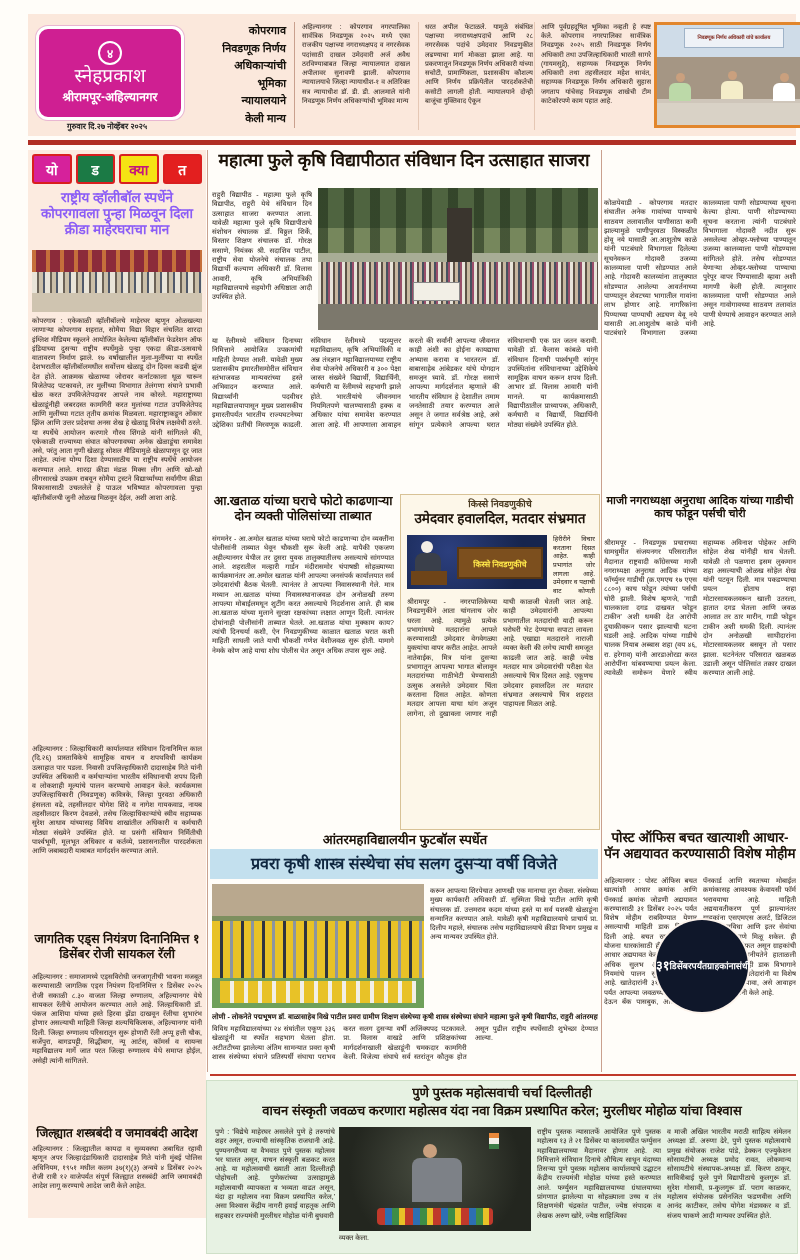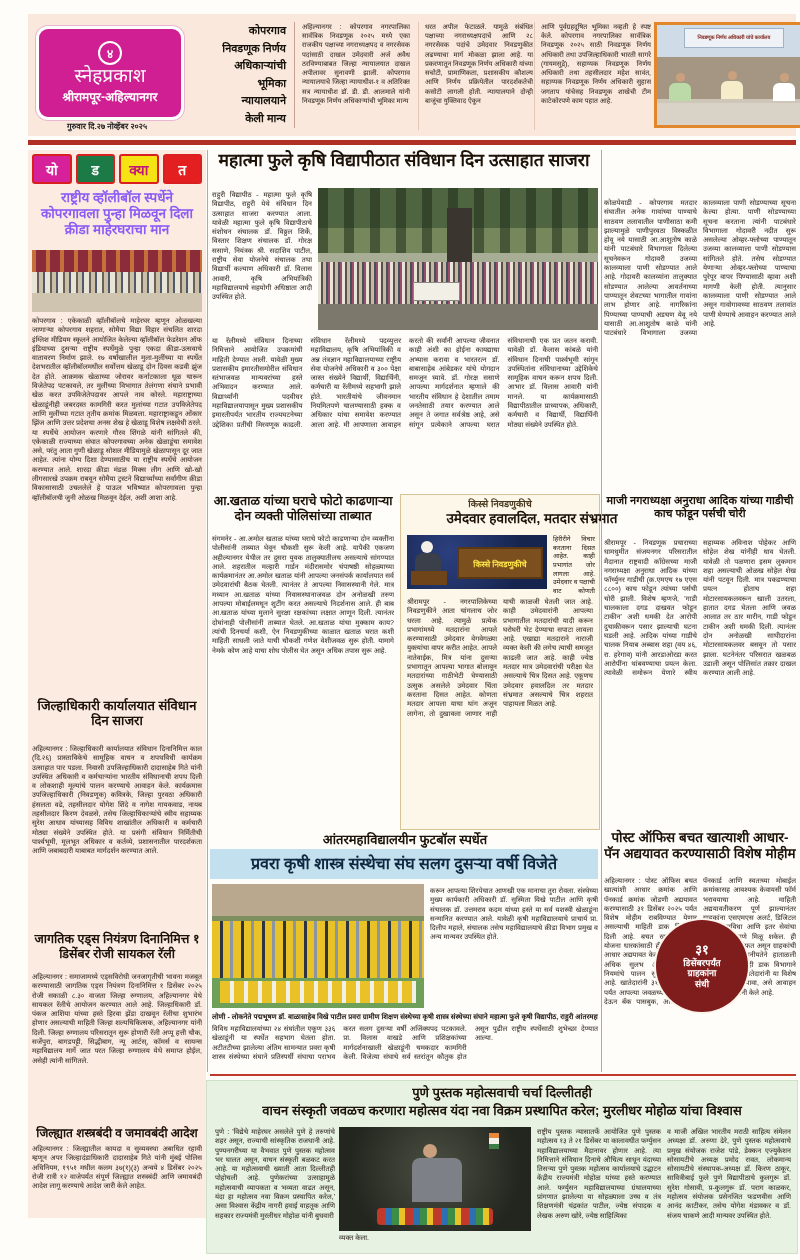--- a/index.html
+++ b/index.html
@@ -21,22 +21,22 @@
   .logo-ed{font-size:12px;font-weight:bold;margin-top:2px;text-align:right;}
   .topcols{font-size:6.8px;line-height:1.36;}
   .tc2{border-left:1px solid #e5c7b4;padding-left:6px;}
   
   .yobox{flex:1;border:2px solid #d91f1f;display:flex;align-items:center;justify-content:center;
          font-weight:bold;font-size:14px;height:26px;border-radius:3px;}
   
   .ph{overflow:hidden;}
   .person .head{width:9px;height:9px;border-radius:50%;background:#caa07e;margin:0 auto;}
   .person .shirt{width:22px;height:18px;border-radius:6px 6px 0 0;margin-top:1px;}
-  .badge-circle{border-radius:50%;background:#7f1d1d;color:#fff;display:flex;flex-direction:column;
-        align-items:center;justify-content:center;text-align:center;line-height:1.15;
+  .badge-circle{border-radius:50%;background:#0f172a;color:#fff;display:flex;flex-direction:row;
+        align-items:center;justify-content:flex-start;text-align:center;line-height:1.15;
         box-shadow:0 0 0 2px #fdf4ec;}
   .kisse-box{background:#fdf7e9;border:1px solid #d8c296;}
   .greenbox{background:#e7f2e3;border:1px solid #cfe0c8;}
   .bluebar{background:#c3e0ee;}
 </style>
 </head>
 <body>
 
 <div class="page">
 
@@ -94,21 +94,20 @@
 
   <div class="abs hl" style="left:30px;top:190px;width:174px;font-size:13.5px;color:#8b5cf6;">राष्ट्रीय व्हॉलीबॉल स्पर्धेने कोपरगावला पुन्हा मिळवून दिला क्रीडा माहेरघराचा मान</div>
 
   <div class="abs ph" style="left:32px;top:250px;width:170px;height:62px;background:linear-gradient(180deg,#8c2b3a 0 38%,#cfc4b0 38% 100%);">
     <div class="abs" style="left:0;top:0;width:100%;height:38%;background:repeating-linear-gradient(90deg,rgba(255,180,60,.5) 0 4px,transparent 4px 14px);"></div>
     <div class="abs" style="left:0;top:36%;width:100%;height:34%;background:repeating-linear-gradient(90deg,#e9e4d8 0 5px,#6b6257 5px 7px,#cbbfa8 7px 11px,#50596a 11px 13px);"></div>
   </div>
 
   <div class="abs bt" style="left:32px;top:316px;width:170px;height:330px;">कोपरगाव : एकेकाळी व्हॉलीबॉलचे माहेरघर म्हणून ओळखल्या जाणाऱ्या कोपरगाव शहरात, सोमैया विद्या विहार संचलित शारदा इंग्लिश मीडियम स्कूलने आयोजित केलेल्या व्हॉलीबॉल फेडरेशन ऑफ इंडियाच्या दुसऱ्या राष्ट्रीय स्पर्धेमुळे पुन्हा एकदा क्रीडा-उत्सवाचे वातावरण निर्माण झाले. १७ वर्षांखालील मुला-मुलींच्या या स्पर्धेत देशभरातील व्हॉलीबॉलमधील सर्वोत्तम खेळाडू दोन दिवस कडवी झुंज देत होते. आक्रमक खेळाच्या जोरावर कर्नाटकाला धूळ चारून विजेतेपद पटकावले, तर मुलींच्या विभागात तेलंगणा संघाने प्रभावी खेळ करत उपविजेतेपदावर आपले नाव कोरले. महाराष्ट्राच्या खेळाडूंनीही जबरदस्त कामगिरी करत मुलांच्या गटात उपविजेतेपद आणि मुलींच्या गटात तृतीय क्रमांक मिळवला. महाराष्ट्राकडून ओंकार झिंज आणि उत्तर प्रदेशचा अनस शेख हे खेळाडू विशेष लक्षवेधी ठरले. या स्पर्धेचे आयोजन करणारे गौरव शिंगळे यांनी सांगितले की, एकेकाळी राज्याच्या संघात कोपरगावच्या अनेक खेळाडूंचा समावेश असे, परंतु आता गुणी खेळाडू सोशल मीडियामुळे खेळापासून दूर जात आहेत. त्यांना योग्य दिशा देण्यासाठीच या राष्ट्रीय स्पर्धेचे आयोजन करण्यात आले. शारदा क्रीडा मंडळ मिक्स लीग आणि खो-खो लीगसारखे उपक्रम राबवून सोमैया ट्रस्टने विद्यार्थ्यांच्या सर्वांगीण क्रीडा विकासासाठी उचललेले हे पाऊल भविष्यात कोपरगावला पुन्हा व्हॉलीबॉलची जुनी ओळख मिळवून देईल, अशी आशा आहे.</div>
 
-  <div class="abs hl" style="left:32px;top:698px;width:170px;font-size:13px;">जिल्हाधिकारी कार्यालयात संविधान दिन साजरा</div>
   <div class="abs bt" style="left:32px;top:744px;width:170px;height:184px;">अहिल्यानगर : जिल्हाधिकारी कार्यालयात संविधान दिनानिमित्त काल (दि.२६) प्रास्ताविकेचे सामूहिक वाचन व शपथविधी कार्यक्रम उत्साहात पार पडला. निवासी उपजिल्हाधिकारी दादासाहेब गिते यांनी उपस्थित अधिकारी व कर्मचाऱ्यांना भारतीय संविधानाची शपथ दिली व लोकशाही मूल्यांचे पालन करण्याचे आवाहन केले. कार्यक्रमास उपजिल्हाधिकारी (निवडणूक) कवित्रके, जिल्हा पुरवठा अधिकारी हंसलता वढे, तहसीलदार योगेश शिंदे व नागेश गायकवाड, नायब तहसीलदार किरण देवळसे, तसेच जिल्हाधिकाऱ्यांचे स्वीय सहाय्यक सुरेश आधाव यांच्यासह विविध शाखांतील अधिकारी व कर्मचारी मोठ्या संख्येने उपस्थित होते. या प्रसंगी संविधान निर्मितीची पार्श्वभूमी, मूलभूत अधिकार व कर्तव्ये, प्रशासनातील पारदर्शकता आणि जबाबदारी याबाबत मार्गदर्शन करण्यात आले.</div>
 
   <div class="abs hl" style="left:32px;top:932px;width:170px;font-size:12.5px;">जागतिक एड्स नियंत्रण दिनानिमित्त १ डिसेंबर रोजी सायकल रॅली</div>
   <div class="abs bt" style="left:32px;top:972px;width:170px;height:150px;">अहिल्यानगर : समाजामध्ये एड्सविरोधी जनजागृतीची भावना मजबूत करण्यासाठी जागतिक एड्स नियंत्रण दिनानिमित्त १ डिसेंबर २०२५ रोजी सकाळी ८.३० वाजता जिल्हा रुग्णालय, अहिल्यानगर येथे सायकल रॅलीचे आयोजन करण्यात आले आहे. जिल्हाधिकारी डॉ. पंकज आशिया यांच्या हस्ते हिरवा झेंडा दाखवून रॅलीचा शुभारंभ होणार असल्याची माहिती जिल्हा शल्यचिकित्सक, अहिल्यानगर यांनी दिली. जिल्हा रुग्णालय परिसरातून सुरू होणारी रॅली अप्पू हत्ती चौक, सर्जेपुरा, बागडपट्टी, सिद्धीबाग, न्यू आर्टस्, कॉमर्स व सायन्स महाविद्यालय मार्गे जात परत जिल्हा रुग्णालय येथे समाप्त होईल, असेही त्यांनी सांगितले.</div>
 
   <div class="abs hl" style="left:32px;top:1126px;width:170px;font-size:12px;">जिल्ह्यात शस्त्रबंदी व जमावबंदी आदेश</div>
   <div class="abs bt" style="left:32px;top:1144px;width:170px;height:70px;">अहिल्यानगर : जिल्ह्यातील कायदा व सुव्यवस्था अबाधित रहावी म्हणून अपर जिल्हादंडाधिकारी दादासाहेब गिते यांनी मुंबई पोलिस अधिनियम, १९५१ मधील कलम ३७(१)(३) अन्वये ४ डिसेंबर २०२५ रोजी रात्री १२ वाजेपर्यंत संपूर्ण जिल्ह्यात शस्त्रबंदी आणि जमावबंदी आदेश लागू करण्याचे आदेश जारी केले आहेत.</div>
 
   <div class="abs hl nowrap" style="left:210px;top:150px;width:388px;font-size:17.5px;">महात्मा फुले कृषि विद्यापीठात संविधान दिन उत्साहात साजरा</div>
 
@@ -121,21 +120,21 @@
     <div class="abs" style="left:34%;top:66%;width:16%;height:12%;background:#f2efe6;border:1px solid #888;"></div>
   </div>
 
   <div class="abs bt" style="left:212px;top:336px;width:386px;height:152px;column-count:4;column-gap:8px;">या रॅलीमध्ये संविधान दिनाच्या निमित्ताने आयोजित उपक्रमांची माहिती देण्यात आली. यावेळी मुख्य प्रशासकीय इमारतीसमोरील संविधान स्तंभाजवळ मान्यवरांच्या हस्ते अभिवादन करण्यात आले. विद्यार्थ्यांनी पदवीधर महाविद्यालयापासून मुख्य प्रशासकीय इमारतीपर्यंत भारतीय राज्यघटनेच्या उद्देशिका प्रतींची मिरवणूक काढली. संविधान रॅलीमध्ये पदव्युत्तर महाविद्यालय, कृषि अभियांत्रिकी व अन्न तंत्रज्ञान महाविद्यालयाच्या राष्ट्रीय सेवा योजनेचे अधिकारी व ३०० पेक्षा जास्त संख्येने विद्यार्थी, विद्यार्थिनी, कर्मचारी या रॅलीमध्ये सहभागी झाले होते. भारतीयांचे जीवनमान नियमितपणे चालण्यासाठी हक्क व अधिकार यांचा समावेश करण्यात आला आहे. मी आपणाला आवाहन करतो की सर्वांनी आपल्या जीवनात काही अंशी का होईना कायद्याचा अभ्यास करावा व भारतरत्न डॉ. बाबासाहेब आंबेडकर यांचे योगदान समजून घ्यावे. डॉ. गोरक्ष ससाणे आपल्या मार्गदर्शनात म्हणाले की भारतीय संविधान हे देशातील तमाम जनतेसाठी तयार करण्यात आले असून ते जगात सर्वश्रेष्ठ आहे, असे सांगून प्रत्येकाने आपल्या घरात संविधानाची एक प्रत जतन करावी. यावेळी डॉ. कैलास कांबळे यांनी संविधान दिनाची पार्श्वभूमी सांगून उपस्थितांना संविधानाच्या उद्देशिकेचे सामूहिक वाचन करून शपथ दिली. आभार डॉ. विलास आवारी यांनी मानले. या कार्यक्रमासाठी विद्यापीठातील प्राध्यापक, अधिकारी, कर्मचारी व विद्यार्थी, विद्यार्थिनी मोठ्या संख्येने उपस्थित होते.</div>
 
   <div class="abs hl" style="left:212px;top:494px;width:182px;font-size:12.5px;">आ.खताळ यांच्या घराचे फोटो काढणाऱ्या दोन व्यक्ती पोलिसांच्या ताब्यात</div>
   <div class="abs bt" style="left:212px;top:534px;width:182px;height:294px;">संगमनेर - आ.अमोल खताळ यांच्या घराचे फोटो काढणाऱ्या दोन व्यक्तींना पोलीसांनी ताब्यात घेवून चौकशी सुरू केली आहे. यापैकी एकजण अहील्यानगर येथील तर दुसरा युवक तालुक्यातीलच असल्याचे सांगण्यात आले. शहरातील मल्हारी गार्डन मंदीरासमोर चंपाषष्ठी सोहळ्याच्या कार्यक्रमानंतर आ.अमोल खताळ यांनी आपल्या जनसंपर्क कार्यालयात सर्व उमेदवारांची बैठक घेतली. त्यानंतर ते आपल्या निवासस्थानी गेले. मात्र मध्यान आ.खताळ यांच्या निवासस्थानाजवळ दोन अनोळखी तरुण आपल्या मोबाईलमधून शुटींग करत असल्याचे निदर्शनास आले. ही बाब आ.खताळ यांच्या मुलाने सुरक्षा रक्षकांच्या लक्षात आणून दिली. त्यानंतर दोघांनाही पोलीसांनी ताब्यात घेतले. आ.खताळ यांचा मुक्काम काय? त्यांची दिनचर्या कशी, ऐन निवडणुकीच्या काळात खताळ घरात कशी माहिती साधली जाते याची चौकशी गणेश वेशीजवळ सुरू होती. यामागे नेमके कोण आहे याचा शोध पोलीस घेत असून अधिक तपास सुरू आहे.</div>
 
   <div class="abs kisse-box" style="left:400px;top:494px;width:198px;height:334px;">
     <div class="abs hl" style="left:0;top:3px;width:100%;font-size:9.5px;color:#4a3a20;">किस्से निवडणुकीचे</div>
-    <div class="abs hl nowrap" style="left:0;top:16px;width:100%;font-size:13.5px;padding-left:32px;">उमेदवार हवालदिल, मतदार संभ्रमात</div>
+    <div class="abs hl nowrap" style="left:0;top:16px;width:100%;font-size:13.5px;">उमेदवार हवालदिल, मतदार संभ्रमात</div>
     <div class="abs ph" style="left:6px;top:40px;width:140px;height:54px;background:radial-gradient(circle at 30% 30%,#2c3f7e,#16254e 70%);">
       <div class="abs" style="left:14px;top:6px;width:12px;height:12px;background:#f5f0e6;border-radius:50%;"></div>
       <div class="abs" style="left:8px;top:18px;width:26px;height:20px;background:#3a3f4a;border-radius:8px 8px 0 0;"></div>
       <div class="abs" style="left:4px;bottom:4px;width:36px;height:14px;background:#6e4418;"></div>
       <div class="abs" style="right:4px;top:12px;width:82px;height:28px;background:#7c4f1e;border:2px solid #5a3813;display:flex;align-items:center;justify-content:center;font-size:8px;font-weight:bold;color:#ffe84a;text-align:center;">किस्से निवडणुकीचे</div>
     </div>
     <div class="abs bt" style="left:152px;top:40px;width:42px;height:58px;font-size:6.5px;">हिरीरीने विचार करताना दिसत आहेत. काही प्रभागांत जोर लागला आहे. उमेदवार व पक्षाची वाट कोणती फायदेशीर ठरेल याचे तर्कवितर्क सुरू आहेत. उमेदवारांना मतांची जुळवाजुळव फारच जड जाऊ लागली आहे.</div>
     <div class="abs bt" style="left:6px;top:102px;width:186px;height:226px;column-count:2;column-gap:6px;">श्रीरामपूर - नगरपालिकेच्या निवडणुकीने आता चांगलाच जोर धरला आहे. त्यामुळे प्रत्येक प्रभागांमध्ये मतदारांना आपले करण्यासाठी उमेदवार वेगवेगळ्या युक्त्यांचा वापर करीत आहेत. आपले नातेवाईक, मित्र यांना दुसऱ्या प्रभागातून आपल्या भागात बोलावून मतदारांच्या गाठीभेटी घेण्यासाठी उत्सुक असलेले उमेदवार चिंता करताना दिसत आहेत. कोणता मतदार आपला याचा थांग अजून लागेना, तो दुखावला जाणार नाही याची काळजी घेतली जात आहे. काही उमेदवारांनी आपल्या प्रभागातील मतदारांची यादी करून घरोघरी भेट देण्याचा सपाटा लावला आहे. एखाद्या मतदाराने नाराजी व्यक्त केली की लगेच त्याची समजूत काढली जात आहे. काही ज्येष्ठ मतदार मात्र उमेदवारांची परीक्षा घेत असल्याचे चित्र दिसत आहे. एकूणच उमेदवार हवालदिल तर मतदार संभ्रमात असल्याचे चित्र शहरात पाहायला मिळत आहे.</div>
   </div>
 

